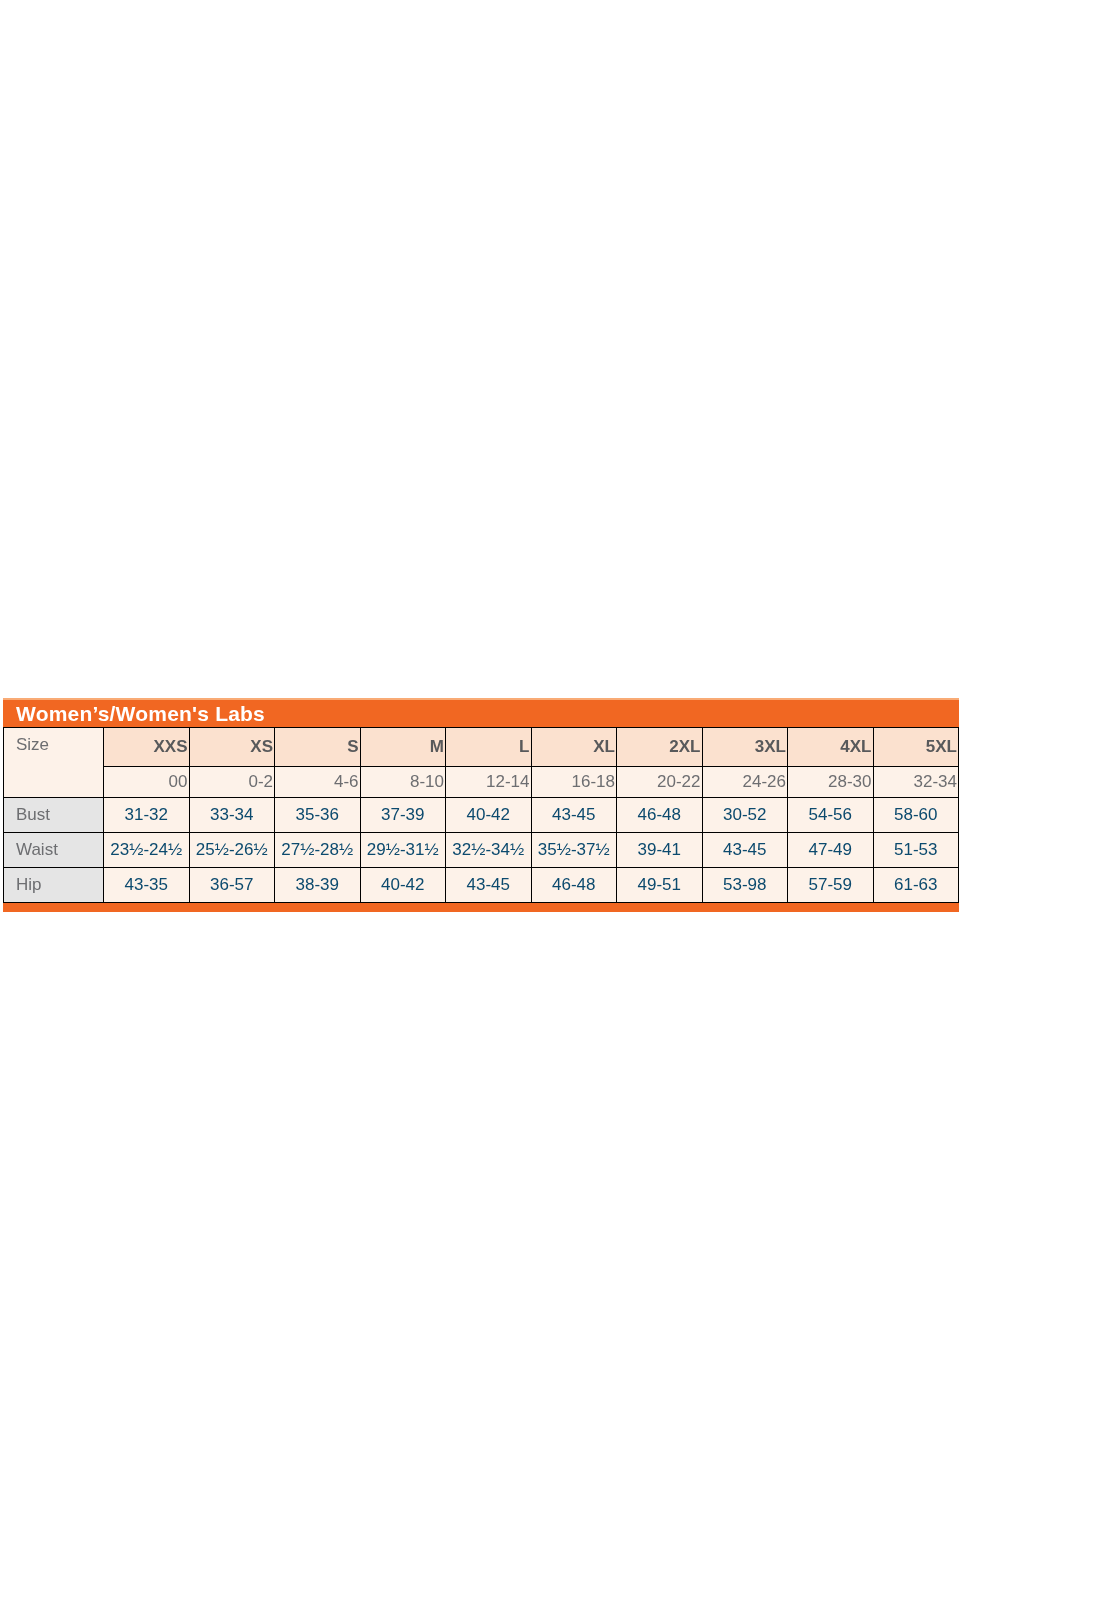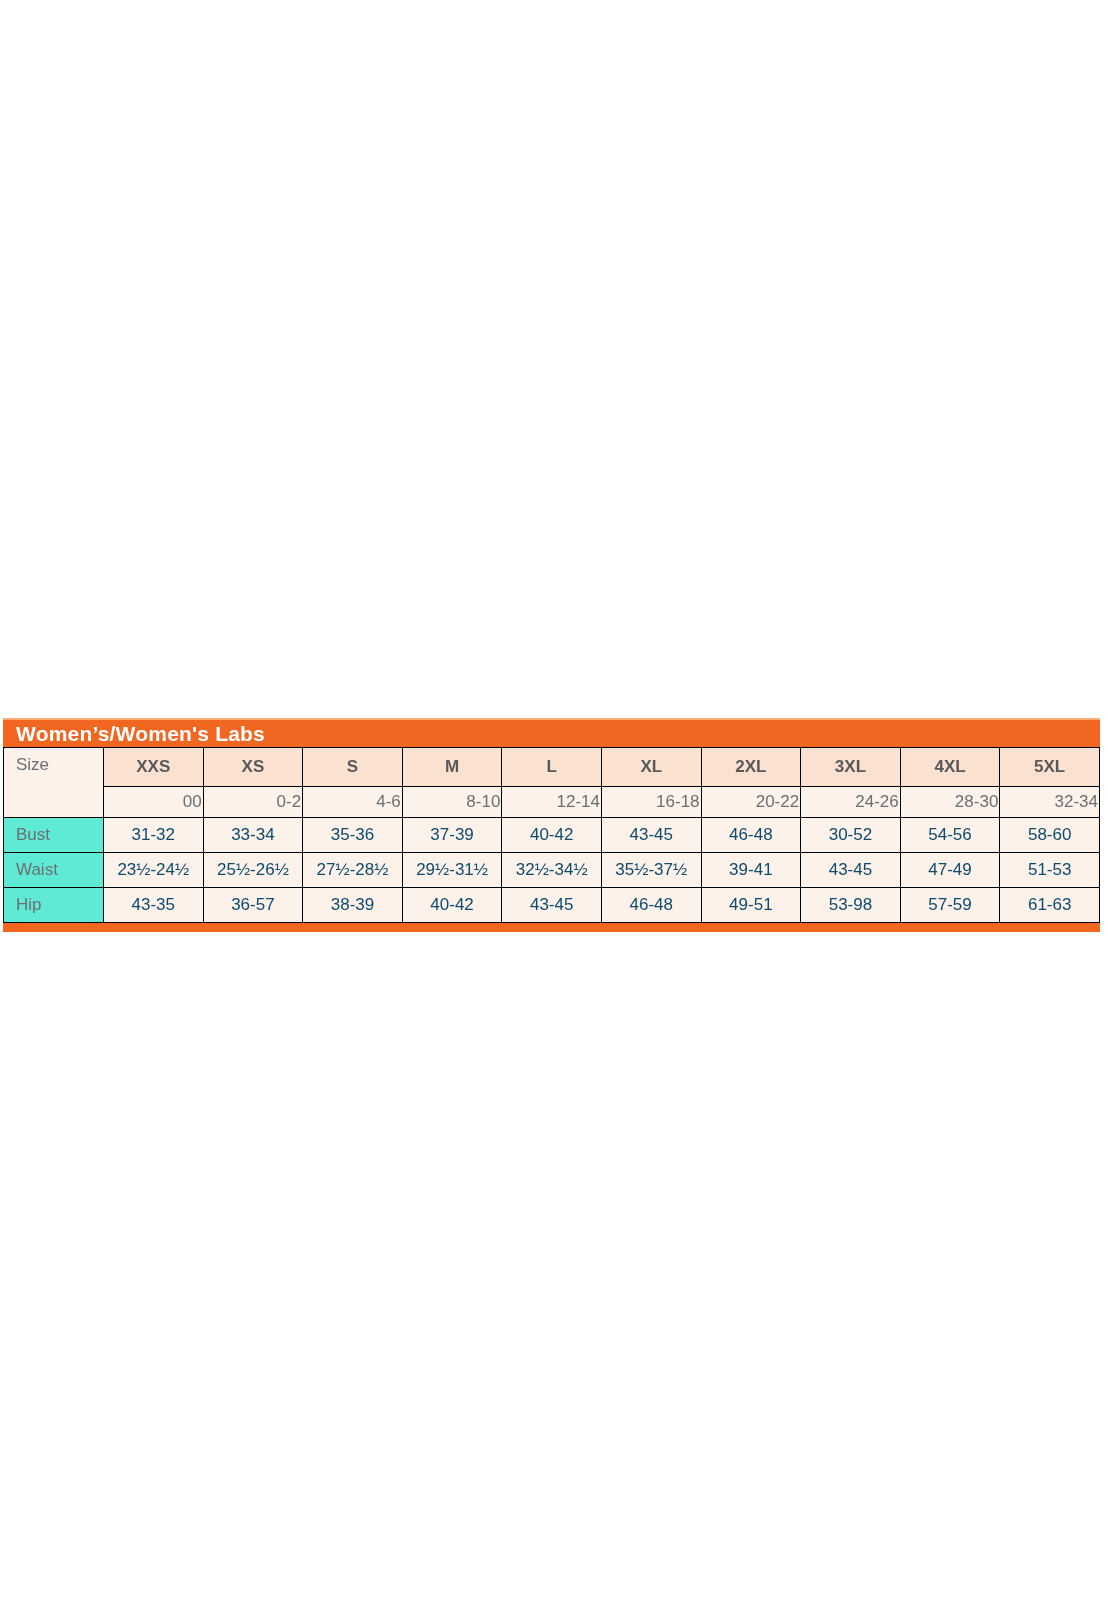--- a/index.html
+++ b/index.html
@@ -11,22 +11,22 @@
   .page {
     position: relative;
     width: 1108px;
     height: 1600px;
     background: #ffffff;
     overflow: hidden;
   }
   .size-chart {
     position: absolute;
     left: 3px;
-    top: 718px;
-    width: 1097px;
+    top: 698px;
+    width: 956px;
   }
   .chart-title-bar {
     background: #f16722;
     border-top: 2px solid #f9ab76;
     height: 29px;
     display: flex;
     align-items: center;
     padding-left: 13px;
     box-sizing: border-box;
   }
@@ -55,31 +55,31 @@
     color: #6d6e71;
     font-weight: normal;
     text-align: left;
     vertical-align: top;
     padding: 7px 0 0 12px;
   }
   th.size-head {
     background: #fbe1cf;
     color: #58595b;
     font-weight: bold;
-    text-align: center;
+    text-align: right;
     height: 36px;
   }
   td.num {
     background: #fdf2e9;
     color: #6d6e71;
     text-align: right;
     height: 28px;
   }
   th.row-label {
-    background: #5eead4;
+    background: #e5e5e5;
     color: #6d6e71;
     font-weight: normal;
     text-align: left;
     padding-left: 12px;
     height: 32px;
     margin-top: 20px;
   }
   td.val {
     background: #fdf2e9;
     color: #0c4a6e;

